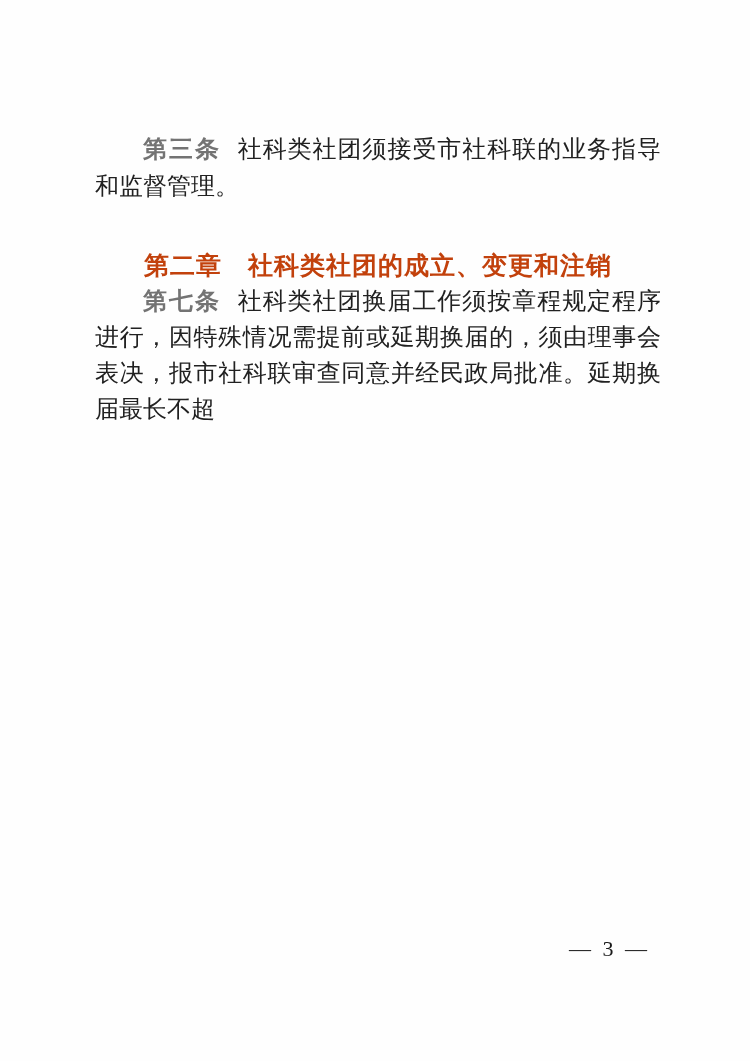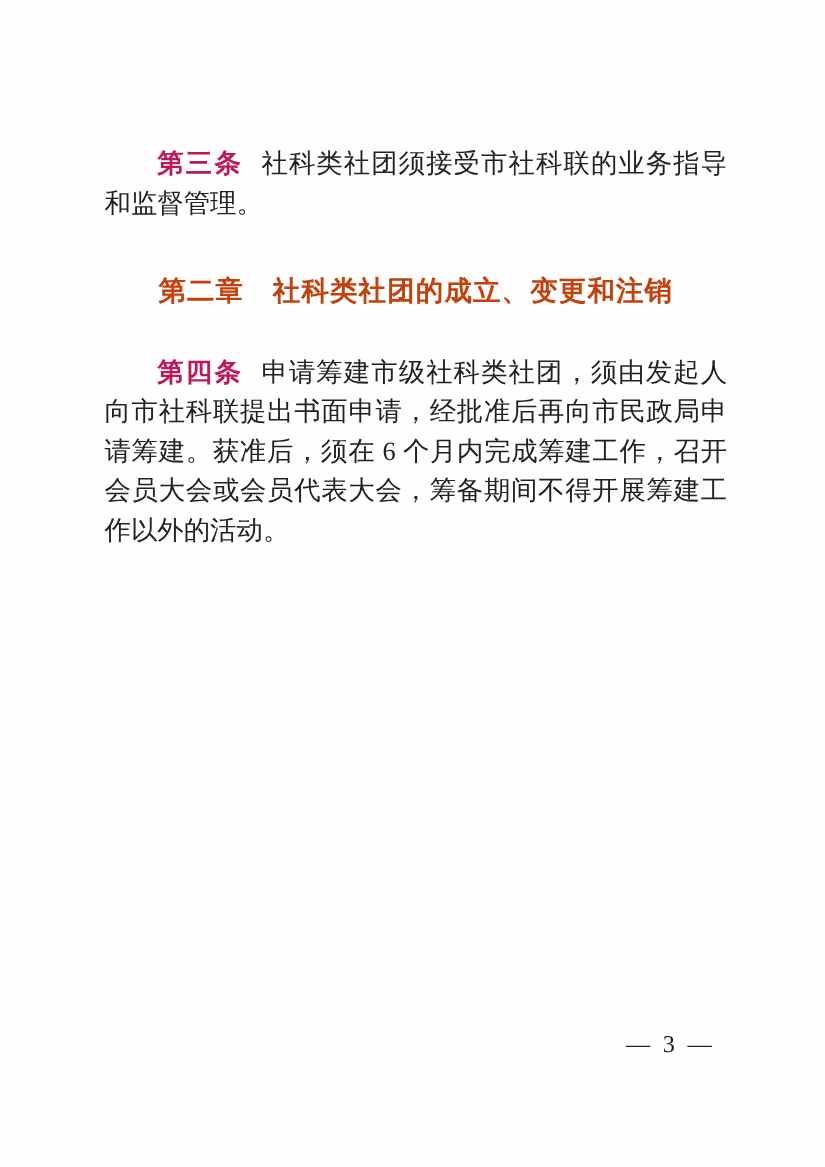--- a/index.html
+++ b/index.html
@@ -29,21 +29,21 @@
     text-justify: inter-ideograph;
     text-indent: 2em;
     color: #212121;
   }
   .para-first {
     line-height: 37px;
   }
   .article-label {
     font-family: "Liberation Sans", "DejaVu Sans", sans-serif;
     font-weight: bold;
-    color: #be185d;
+    color: #737373;
     margin-right: 0.7em;
     letter-spacing: 1px;
   }
   .chapter {
     margin: 42px 0 0 0;
     font-size: 25px;
     line-height: 36px;
     text-align: center;
     font-family: "Liberation Sans", "DejaVu Sans", sans-serif;
     font-weight: bold;
@@ -64,21 +64,21 @@
 </head>
 <body>
 
 <div class="page">
   <div class="content">
 
     <p class="para para-first"><span class="article-label">第三条</span><span>社科类社团须接受市社科联的业务指导和监督管理。</span></p>
 
     <h2 class="chapter">第二章　社科类社团的成立、变更和注销</h2>
 
-    <p class="para body-start"><span class="article-label">第四条</span><span>申请筹建市级社科类社团，须由发起人向市社科联提出书面申请，经批准后再向市民政局申请筹建。获准后，须在 6 个月内完成筹建工作，召开会员大会或会员代表大会，筹备期间不得开展筹建工作以外的活动。</span></p>
 
 
 
+    <p class="para"><span class="article-label">第七条</span><span>社科类社团换届工作须按章程规定程序进行，因特殊情况需提前或延期换届的，须由理事会表决，报市社科联审查同意并经民政局批准。延期换届最长不超</span></p>
 
   </div>
 
   <div class="page-number">— 3 —</div>
 </div>
 
 </body></html>

